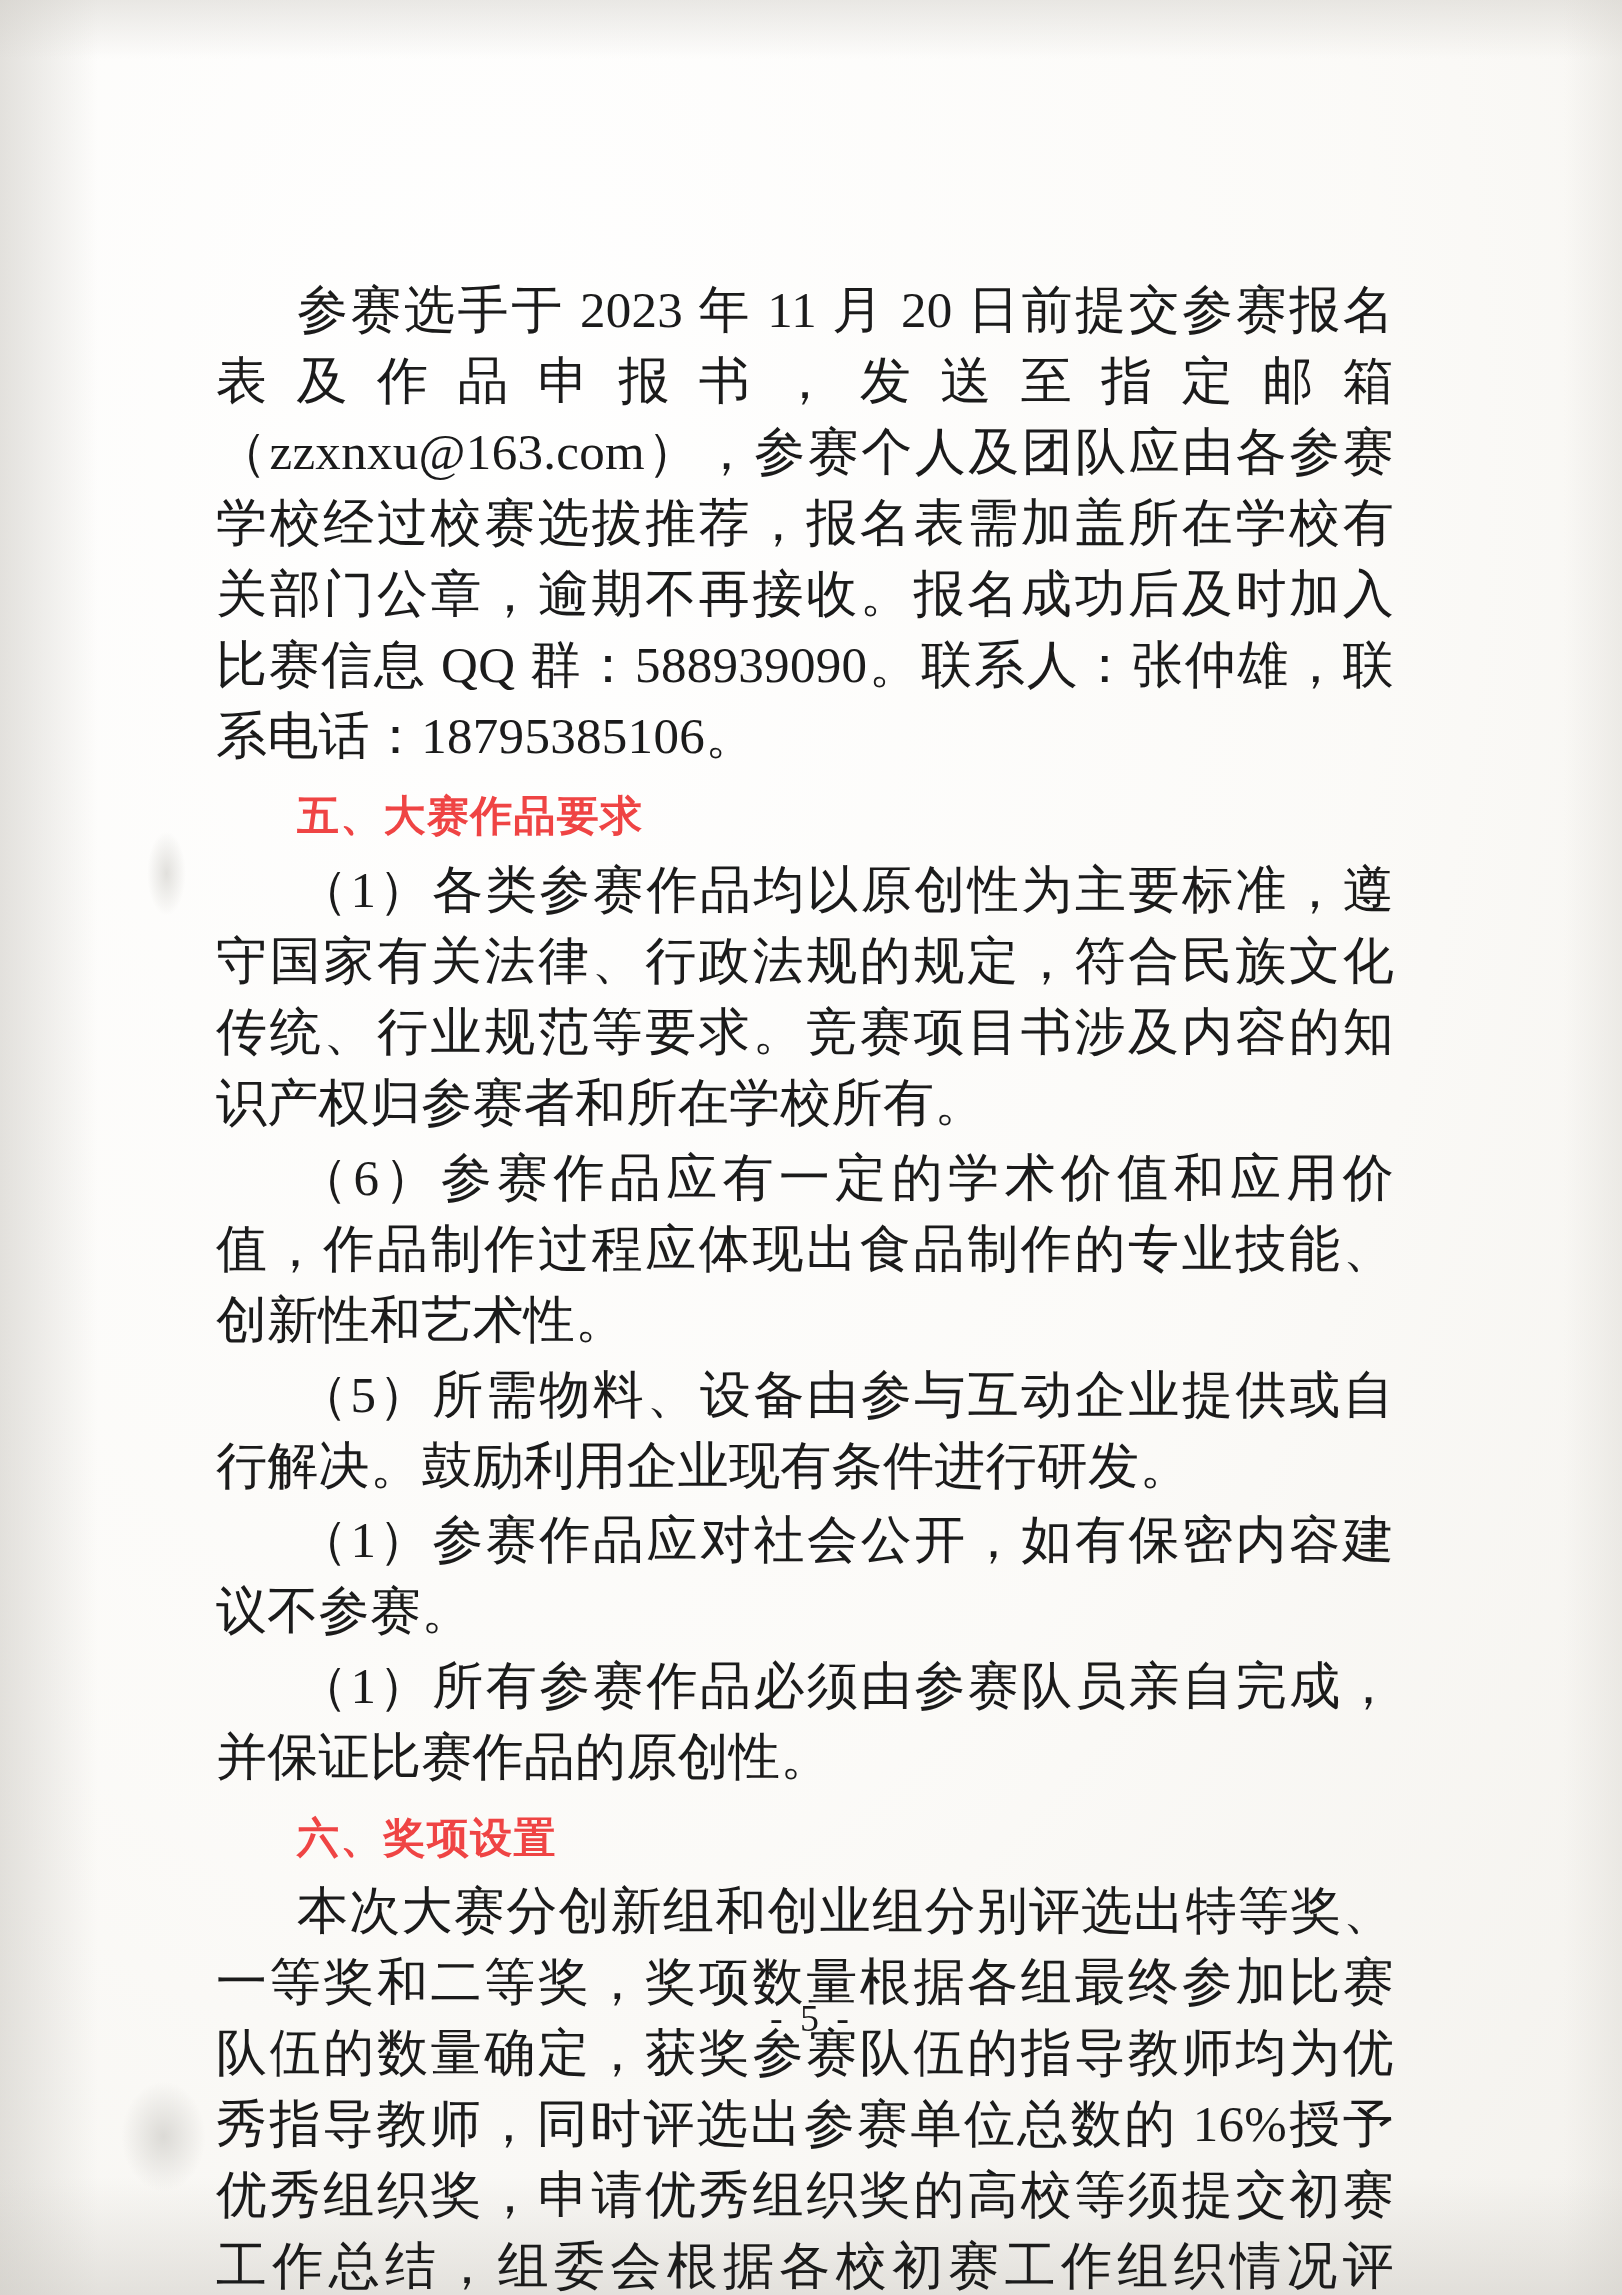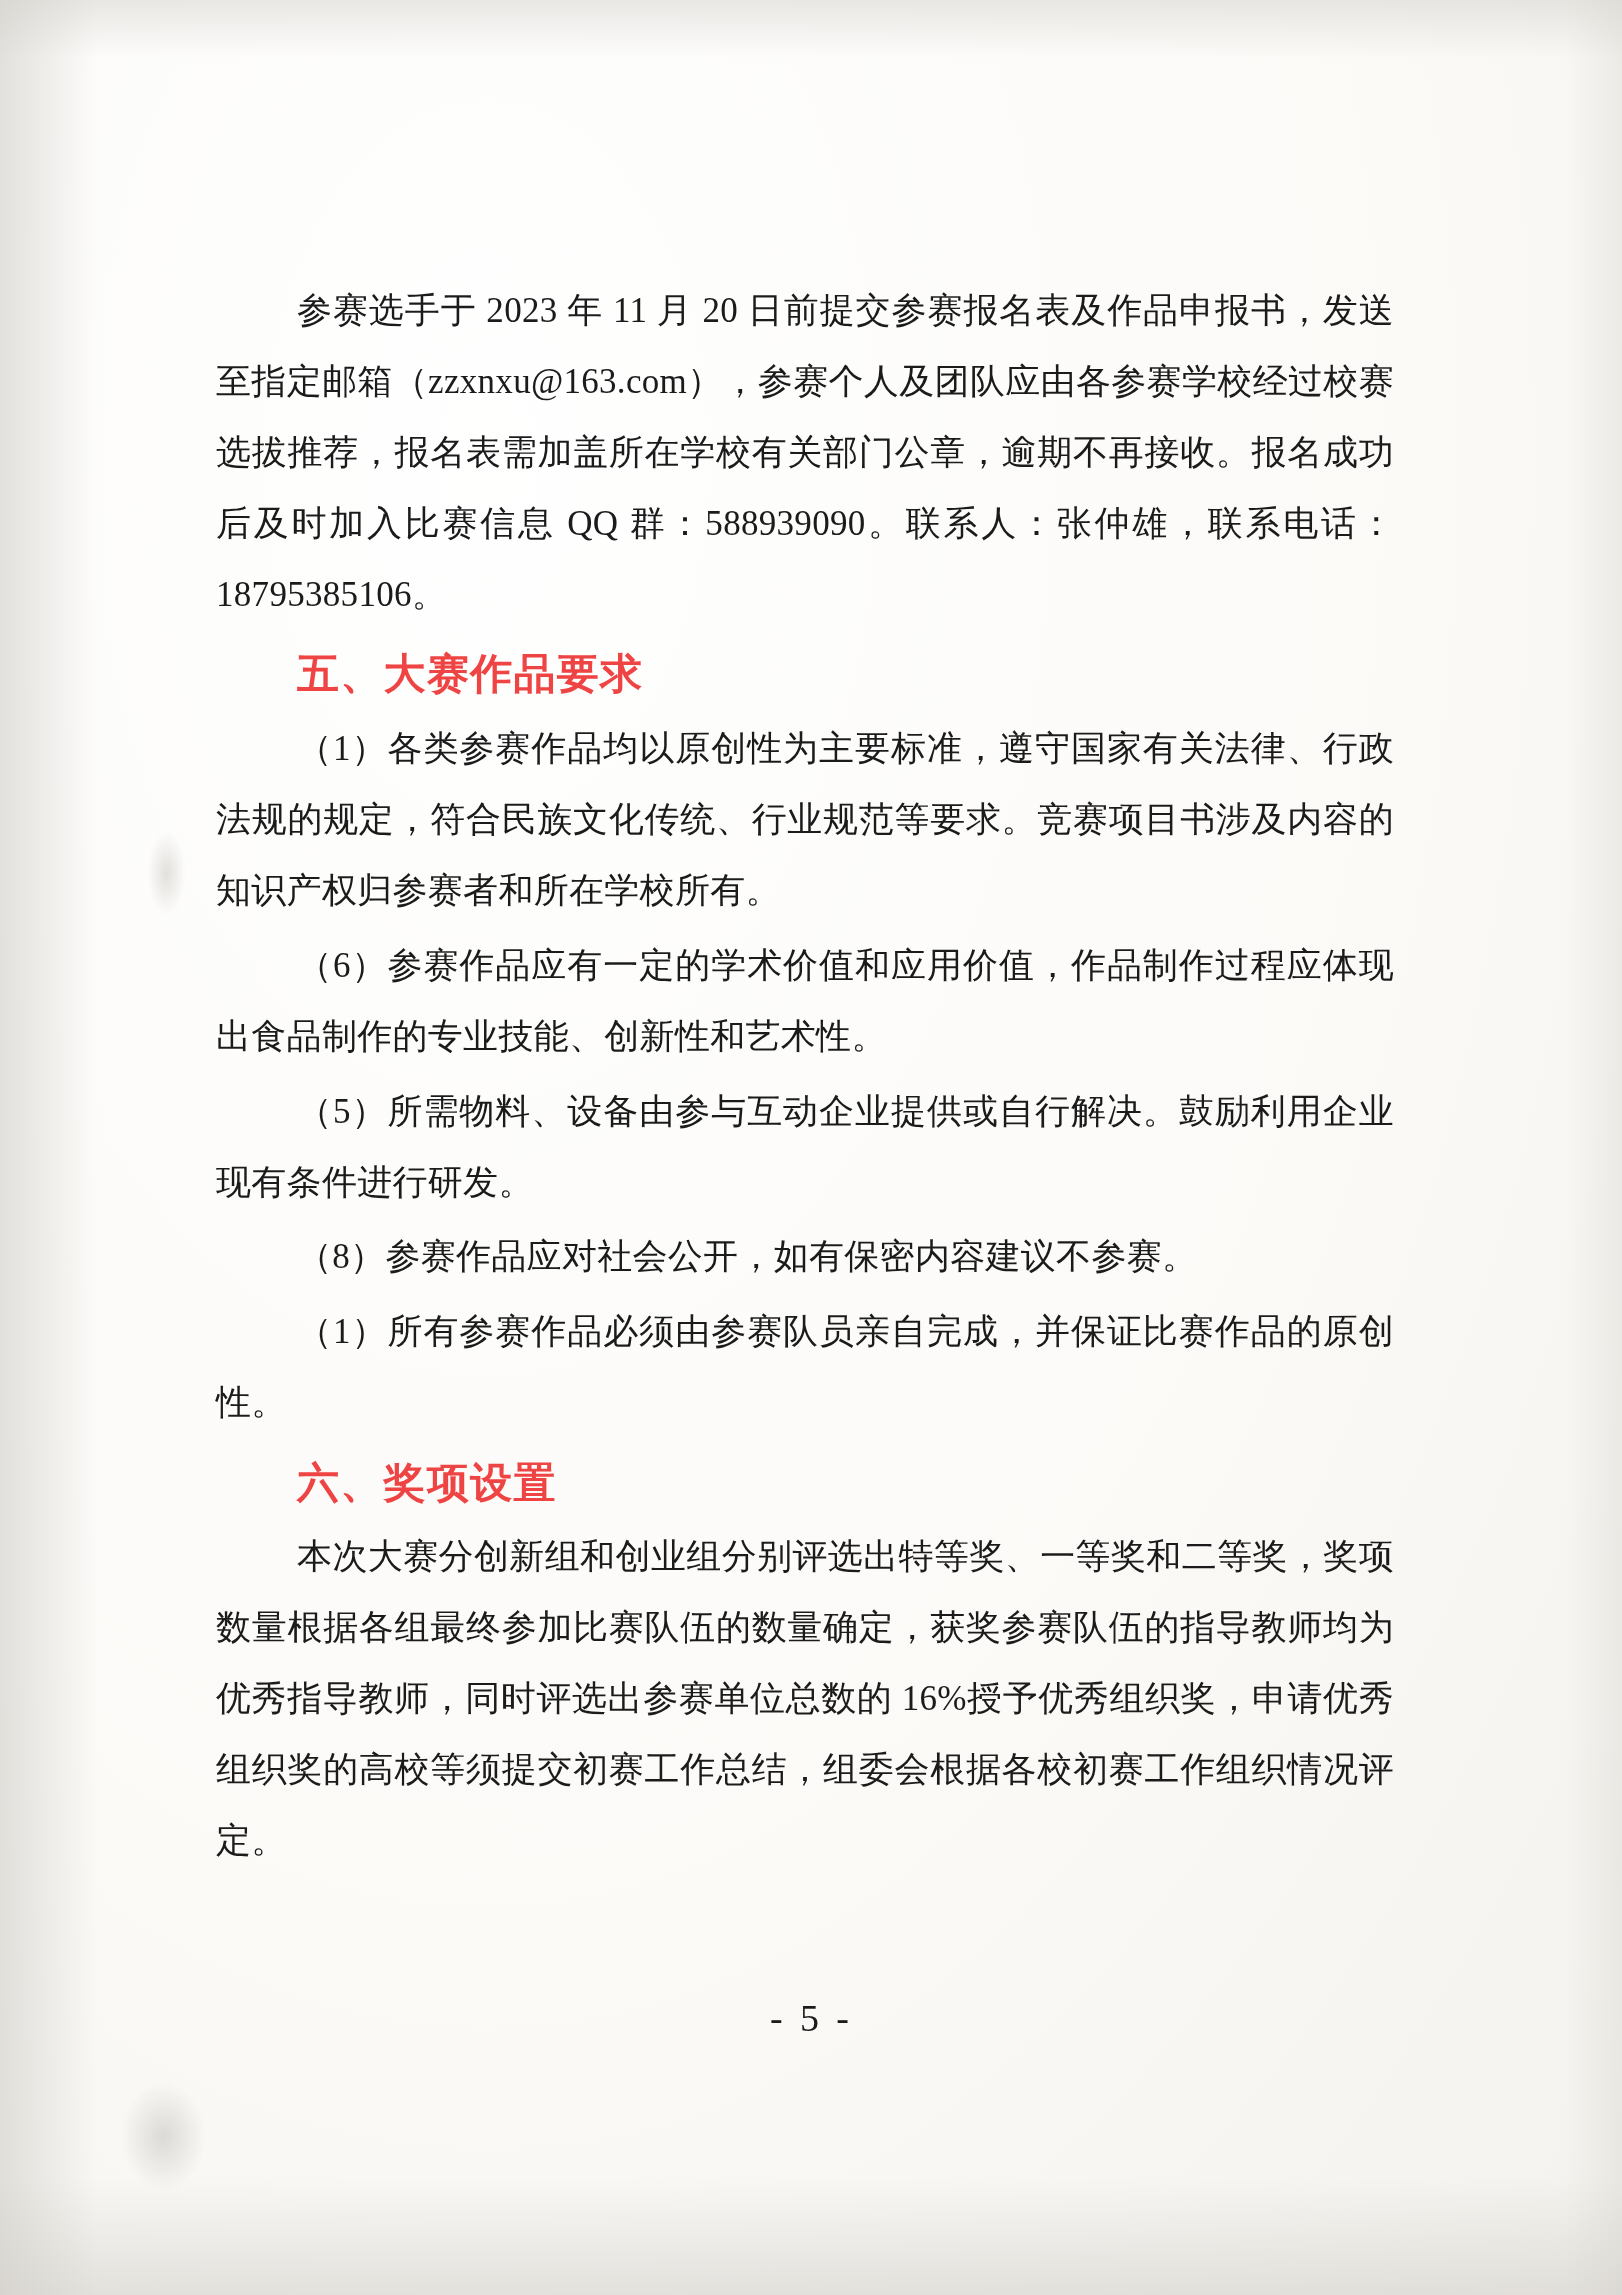--- a/index.html
+++ b/index.html
@@ -74,21 +74,21 @@
 
   .content {
     position: absolute;
     left: 216px;
     top: 275px;
     width: 1178px;
   }
 
   p.para {
     margin: 0 0 3.9px 0;
-    font-size: 35px;
+    font-size: 51px;
     line-height: 71px;
     color: #1b1b1b;
     text-align: justify;
     text-justify: inter-character;
     letter-spacing: 0.3px;
   }
   p.indent {
     text-indent: 81px;
   }
   h2.heading {
@@ -130,21 +130,21 @@
     <p class="para indent">参赛选手于 2023 年 11 月 20 日前提交参赛报名表及作品申报书，发送至指定邮箱（zzxnxu@163.com），参赛个人及团队应由各参赛学校经过校赛选拔推荐，报名表需加盖所在学校有关部门公章，逾期不再接收。报名成功后及时加入比赛信息 QQ 群：588939090。联系人：张仲雄，联系电话：18795385106。</p>
 
     <h2 class="heading">五、大赛作品要求</h2>
 
     <p class="para indent">（1）各类参赛作品均以原创性为主要标准，遵守国家有关法律、行政法规的规定，符合民族文化传统、行业规范等要求。竞赛项目书涉及内容的知识产权归参赛者和所在学校所有。</p>
 
     <p class="para indent">（6）参赛作品应有一定的学术价值和应用价值，作品制作过程应体现出食品制作的专业技能、创新性和艺术性。</p>
 
     <p class="para indent">（5）所需物料、设备由参与互动企业提供或自行解决。鼓励利用企业现有条件进行研发。</p>
 
-    <p class="para indent">（8）参赛作品应对社会公开，如有保密内容建议不参赛。</p>
+    <p class="para indent">（1）参赛作品应对社会公开，如有保密内容建议不参赛。</p>
 
     <p class="para indent">（1）所有参赛作品必须由参赛队员亲自完成，并保证比赛作品的原创性。</p>
 
     <h2 class="heading">六、奖项设置</h2>
 
     <p class="para indent">本次大赛分创新组和创业组分别评选出特等奖、一等奖和二等奖，奖项数量根据各组最终参加比赛队伍的数量确定，获奖参赛队伍的指导教师均为优秀指导教师，同时评选出参赛单位总数的 16%授予优秀组织奖，申请优秀组织奖的高校等须提交初赛工作总结，组委会根据各校初赛工作组织情况评定。</p>
 
   </div>
 
   <div class="page-number">- 5 -</div>

